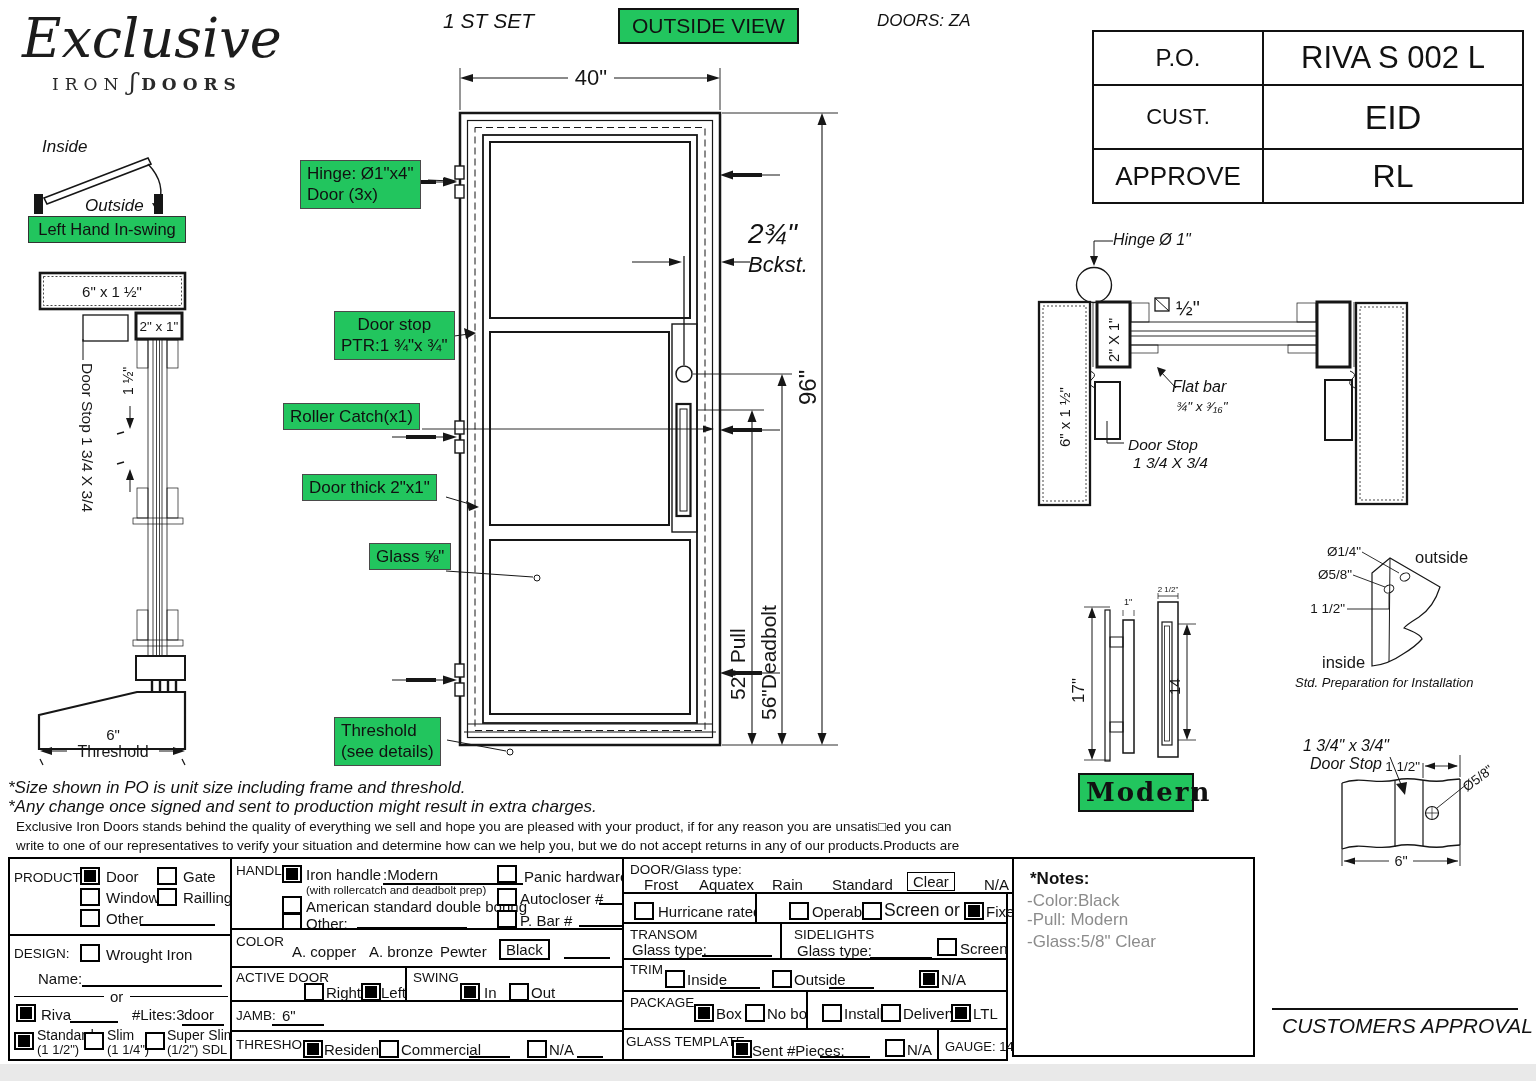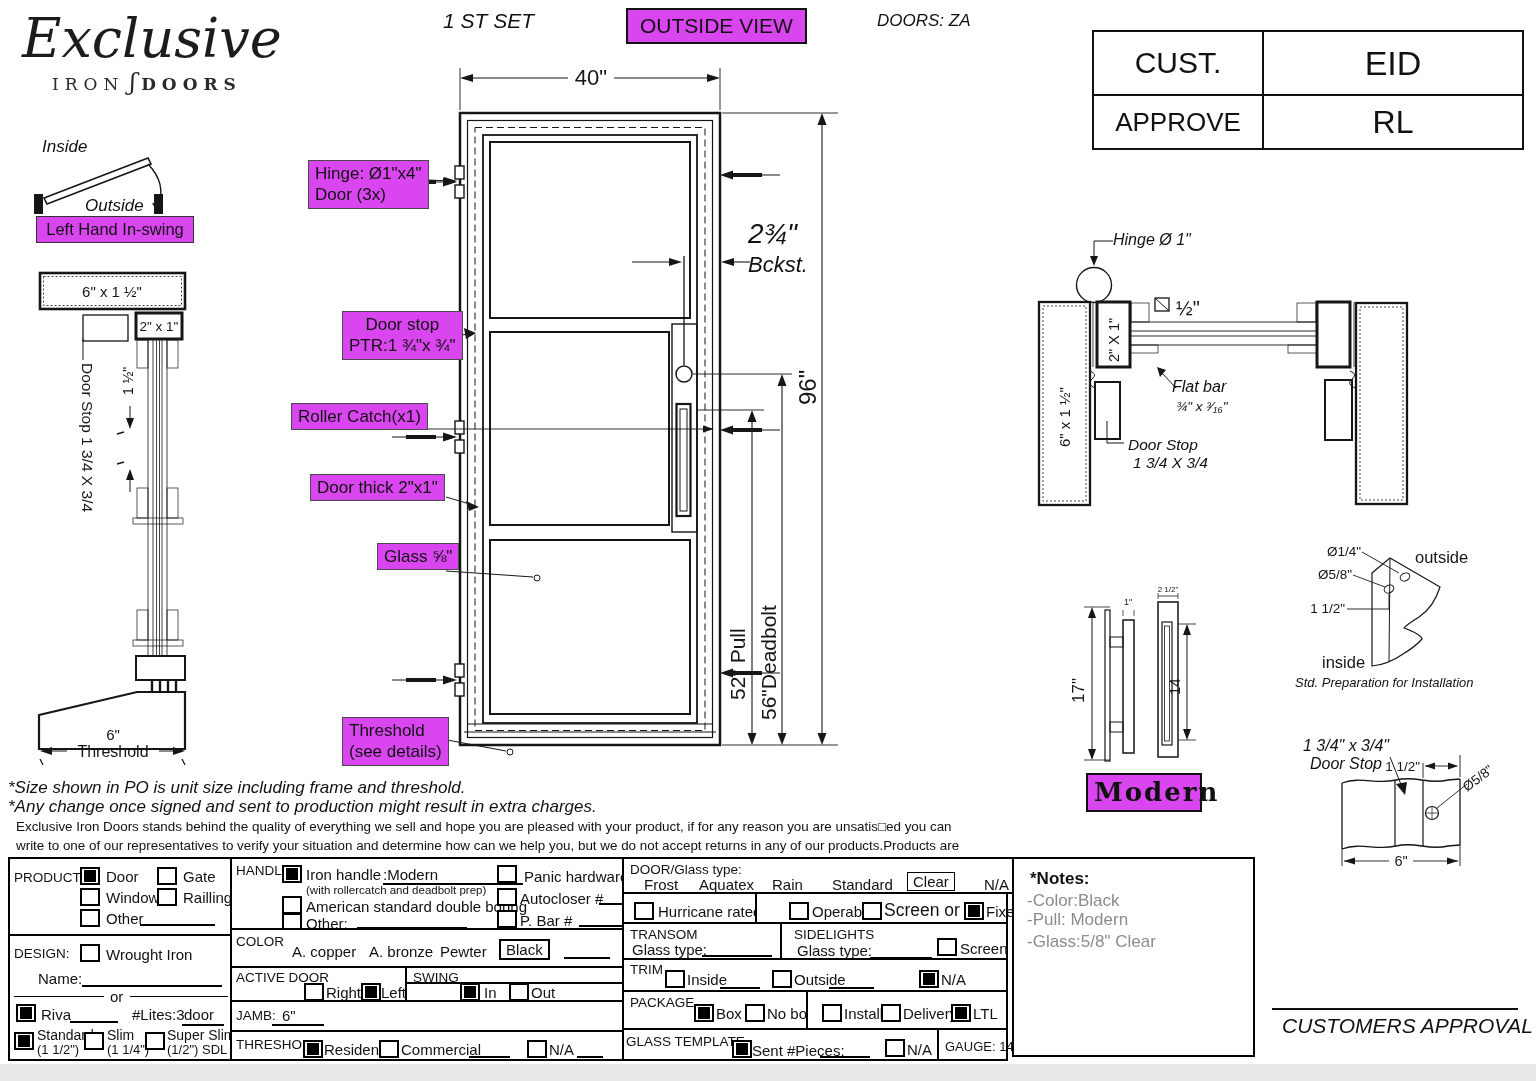--- a/index.html
+++ b/index.html
@@ -4,21 +4,21 @@
 <style>
   html,body{margin:0;padding:0;background:#fff;font-family:"Liberation Sans",sans-serif;color:#111;}
   #sheet{position:relative;width:1536px;height:1081px;background:#fff;overflow:hidden;}
   .abs{position:absolute;}
   svg{position:absolute;overflow:visible;}
   svg line,svg rect,svg path,svg circle,svg ellipse,svg polyline{stroke:#161616;fill:none;}
   svg polygon{fill:#161616;stroke:none;}
   svg text{fill:#161616;stroke:none;font-family:"Liberation Sans",sans-serif;}
   svg .fw{fill:#fff;}
   svg .fb{fill:#161616;stroke:none;}
-  .lbl-box{position:absolute;background:#d946ef;border:1.2px solid #4a4a4a;padding:2px 6px;font-size:17px;line-height:1.25;text-align:center;white-space:nowrap;margin-left:8px;}
+  .lbl-box{position:absolute;background:#22c55e;border:1.2px solid #4a4a4a;padding:2px 6px;font-size:17px;line-height:1.25;text-align:center;white-space:nowrap;}
   .plain{position:absolute;white-space:nowrap;font-style:italic;}
   
   #tblock{position:absolute;left:1092px;top:30px;width:428px;border:2.2px solid #111;}
   #tblock .trow{display:flex;border-bottom:2.2px solid #111;}
   #tblock .trow:last-child{border-bottom:none;}
   #tblock .tl{width:168px;border-right:2.2px solid #111;display:flex;align-items:center;justify-content:center;font-size:24px;}
   #tblock .tv{flex:1;display:flex;align-items:center;justify-content:center;}
   
   .cell{position:absolute;border:2px solid #000;box-sizing:border-box;background:#fff;}
   .ft{position:absolute;font-size:13.5px;white-space:nowrap;}
@@ -43,22 +43,26 @@
       <span style="font-size:24px;font-style:italic;">ʃ</span>
       <span style="font-size:17px;letter-spacing:6px;font-weight:bold;">DOORS</span>
     </div>
   </div>
 
   <div class="plain" style="left:443px;top:9px;font-size:21px;">1 ST SET</div>
   <div class="lbl-box" style="left:618px;top:8px;font-size:21px;border-width:2.2px;border-color:#111;padding:3px 12px;">OUTSIDE VIEW</div>
   <div class="plain" style="left:877px;top:11px;font-size:17px;">DOORS: ZA</div>
 
   <div id="tblock">
+    <div class="trow" style="height:52px;">
+      <div class="tl">P.O.</div>
+      <div class="tv" style="font-size:31px;">RIVA S 002 L</div>
+    </div>
     <div class="trow" style="height:62px;">
-      <div class="tl" style="font-size:30px;">CUST.</div>
+      <div class="tl" style="font-size:22px;">CUST.</div>
       <div class="tv" style="font-size:34px;">EID</div>
     </div>
     <div class="trow" style="height:52px;">
       <div class="tl" style="font-size:26px;">APPROVE</div>
       <div class="tv" style="font-size:32px;">RL</div>
     </div>
   </div>
 
   <div class="plain" style="left:42px;top:137px;font-size:17px;">Inside</div>
   <svg style="left:30px;top:150px;" width="175" height="64" viewBox="0 0 175 64">
@@ -449,21 +453,21 @@
     </div>
 
     <div class="cell" style="left:230px;top:966px;width:177px;height:36px;">
       <span class="ft" style="left:4px;top:2px;">ACTIVE DOOR</span>
       <span class="cb" style="left:72px;top:15px;"></span>
       <span class="fl" style="left:94px;top:16px;">Right</span>
       <span class="cb checked" style="left:129px;top:15px;"></span>
       <span class="fl" style="left:149px;top:16px;">Left</span>
     </div>
 
-    <div class="cell" style="left:405px;top:966px;width:219px;height:18px;">
+    <div class="cell" style="left:405px;top:966px;width:219px;height:36px;">
       <span class="ft" style="left:6px;top:2px;">SWING</span>
       <span class="cb checked" style="left:53px;top:15px;"></span>
       <span class="fl" style="left:77px;top:16px;">In</span>
       <span class="cb" style="left:102px;top:15px;"></span>
       <span class="fl" style="left:124px;top:16px;">Out</span>
     </div>
 
     <div class="cell" style="left:230px;top:1000px;width:394px;height:32px;">
       <span class="ft" style="left:4px;top:6px;">JAMB:</span>
       <span class="fl" style="left:50px;top:5px;">6"</span>

